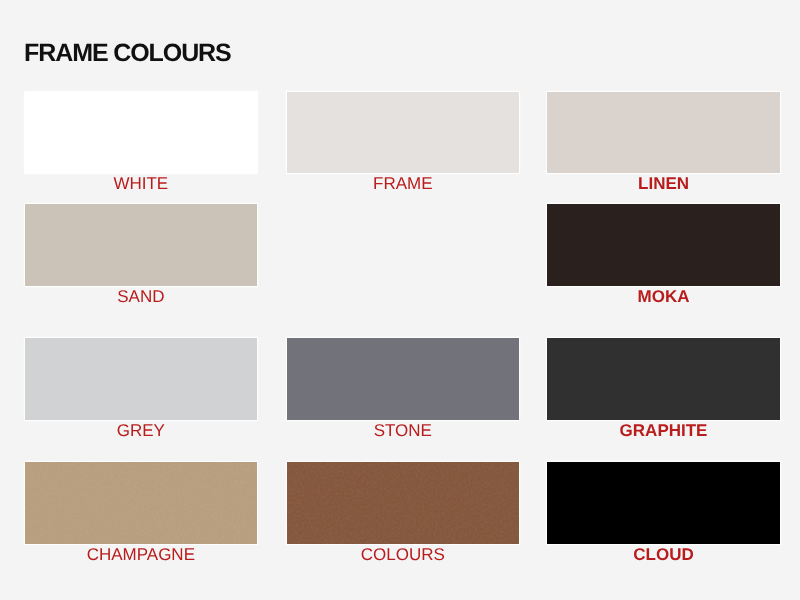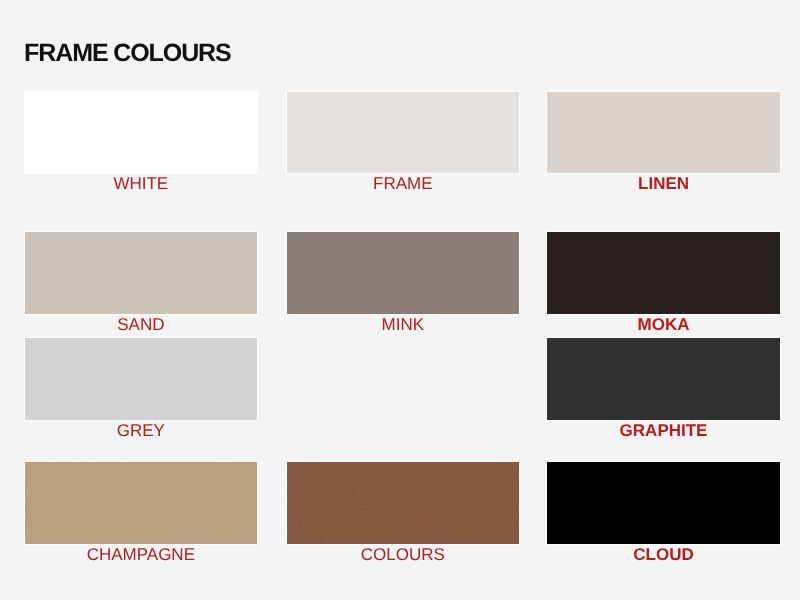--- a/index.html
+++ b/index.html
@@ -43,21 +43,21 @@
   }
   .swatch-cell {
     position: absolute;
     width: 232.3px;
     height: 102px;
   }
   .c1 { left: 24.7px; }
   .c2 { left: 286.7px; }
   .c3 { left: 547.4px; font-weight: bold; }
   .r1 { top: 91.5px; }
-  .r2 { top: 232px; }
+  .r2 { top: 204px; }
   .r3 { top: 338.4px; }
   .r4 { top: 462.2px; }
   .swatch-chip {
     position: absolute;
     left: 0;
     top: 0;
     width: 232.3px;
     height: 81.5px;
     overflow: hidden;
     box-shadow: 0 0 0 1.2px rgba(255,255,255,0.85), 0 0 3px 0.5px rgba(255,255,255,0.55);
@@ -113,38 +113,38 @@
       </div>
       <div class="swatch-label">LINEN</div>
     </div>
 
     <div class="swatch-cell r2 c1">
       <div class="swatch-chip" style="background: rgb(203, 195, 183);">
       </div>
       <div class="swatch-label">SAND</div>
     </div>
 
-    <div class="swatch-cell r2 c2">
-      <div class="swatch-chip" style="background: rgb(138, 124, 118);">
-      </div>
-      <div class="swatch-label">MINK</div>
-    </div>
 
     <div class="swatch-cell r2 c3">
       <div class="swatch-chip" style="background: rgb(42, 32, 30);">
       </div>
       <div class="swatch-label">MOKA</div>
     </div>
 
     <div class="swatch-cell r3 c1">
       <div class="swatch-chip" style="background: rgb(209, 210, 211);">
       </div>
       <div class="swatch-label">GREY</div>
     </div>
 
+    <div class="swatch-cell r3 c2">
+      <div class="swatch-chip" style="background: rgb(114, 114, 122);">
+      </div>
+      <div class="swatch-label">STONE</div>
+    </div>
 
     <div class="swatch-cell r3 c3">
       <div class="swatch-chip" style="background: rgb(48, 48, 48);">
       </div>
       <div class="swatch-label">GRAPHITE</div>
     </div>
 
     <div class="swatch-cell r4 c1">
       <div class="swatch-chip grainy" style="background: rgb(184, 158, 125);">
         <svg class="swatch-grain" width="233" height="82">

